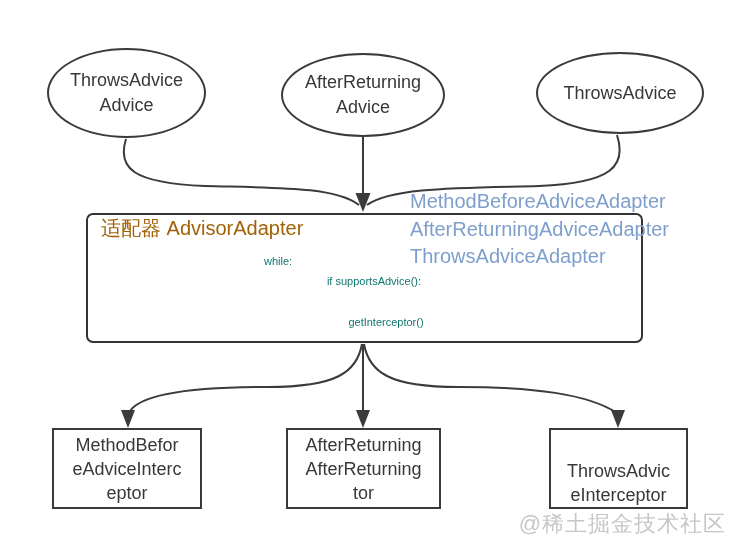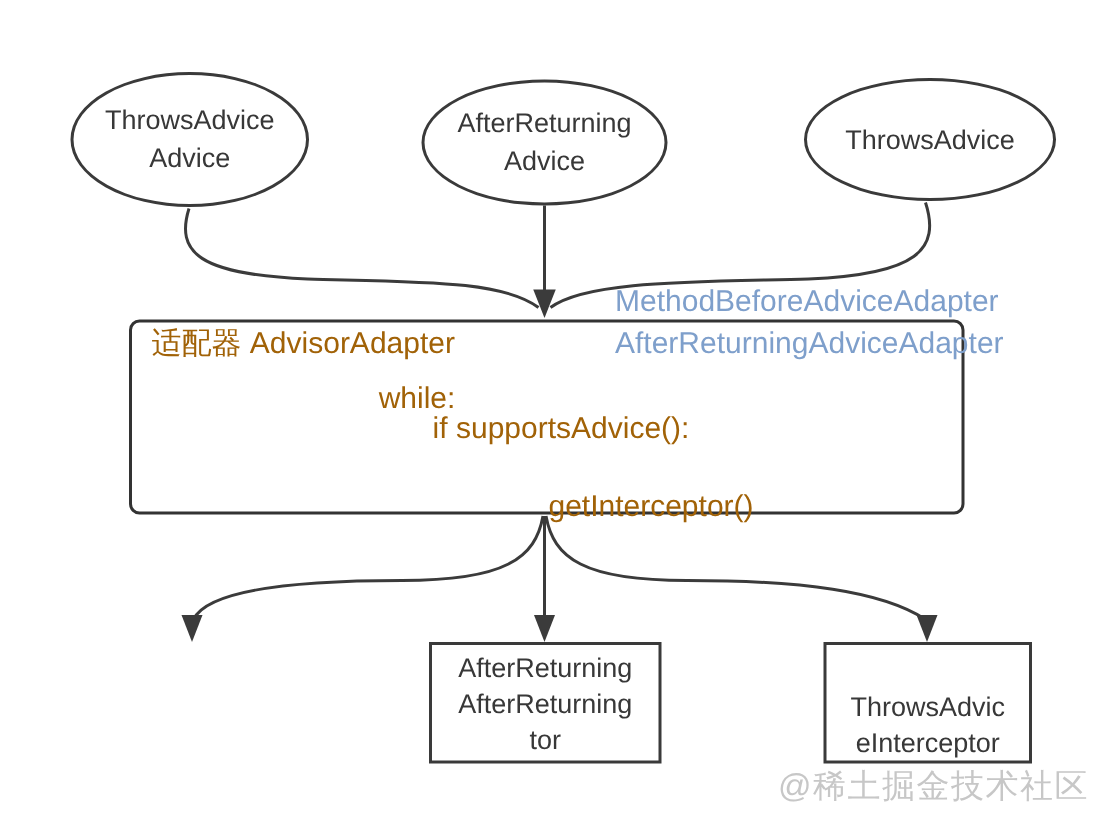--- a/index.html
+++ b/index.html
@@ -57,27 +57,27 @@
     position: absolute;
     left: 13px; top: 0;
     font-size: 20px;
     font-weight: 400;
     color: #a16207;
     white-space: nowrap;
   }
   .code-line {
     position: absolute;
     transform: translateX(-50%);
-    font-size: 20px;
-    color: #a16207;
+    font-size: 11px;
+    color: #0f766e;
     white-space: nowrap;
   }
   .code-1 { left: 190px; top: 40px; }
   .code-2 { left: 286px; top: 60px; }
-  .code-3 { left: 298px; top: 112px; margin-left: 48px; }
+  .code-3 { left: 298px; top: 101px; }
   .adapter-labels {
     position: absolute;
     left: 410px; top: 188px;
     z-index: 3;
     font-size: 20px;
     line-height: 27.5px;
     color: #7e9fcb;
     white-space: nowrap;
   }
   .box {
@@ -132,22 +132,28 @@
   <div class="adapter-rect">
     <div class="adapter-title">适配器 AdvisorAdapter</div>
     <div class="code-line code-1">while:</div>
     <div class="code-line code-2">if supportsAdvice():</div>
     <div class="code-line code-3">getInterceptor()</div>
   </div>
 
   <div class="adapter-labels">
     <div>MethodBeforeAdviceAdapter</div>
     <div>AfterReturningAdviceAdapter</div>
+    <div>ThrowsAdviceAdapter</div>
   </div>
 
+  <div class="node box b1">
+    <span>MethodBefor</span>
+    <span>eAdviceInterc</span>
+    <span>eptor</span>
+  </div>
   <div class="node box b2">
     <span>AfterReturning</span>
     <span>AfterReturning</span>
     <span>tor</span>
   </div>
   <div class="node box b3">
     <span>ThrowsAdvic</span>
     <span>eInterceptor</span>
   </div>
 

